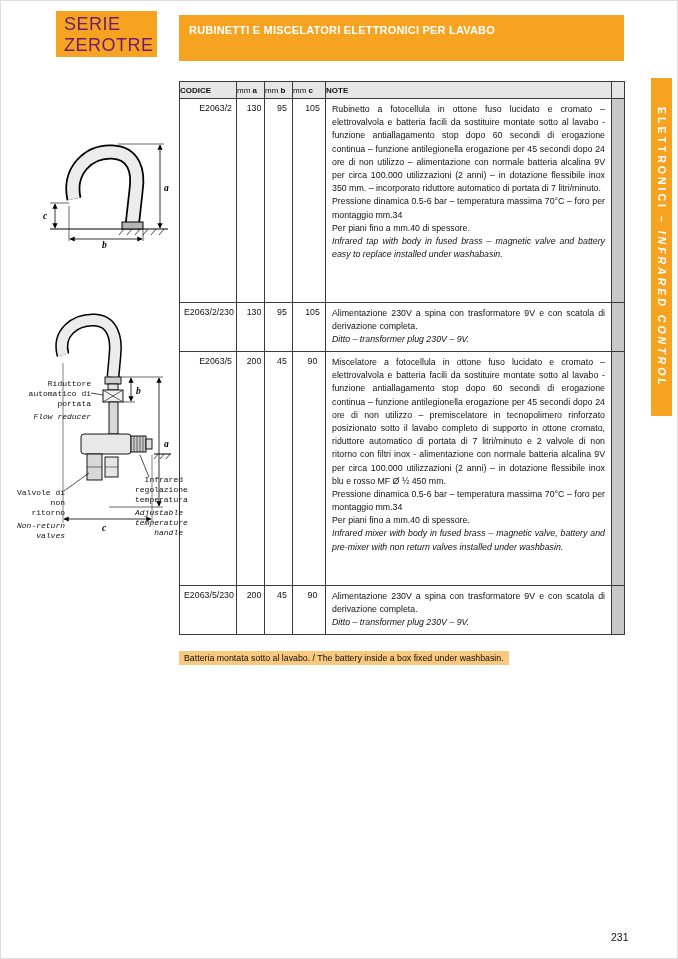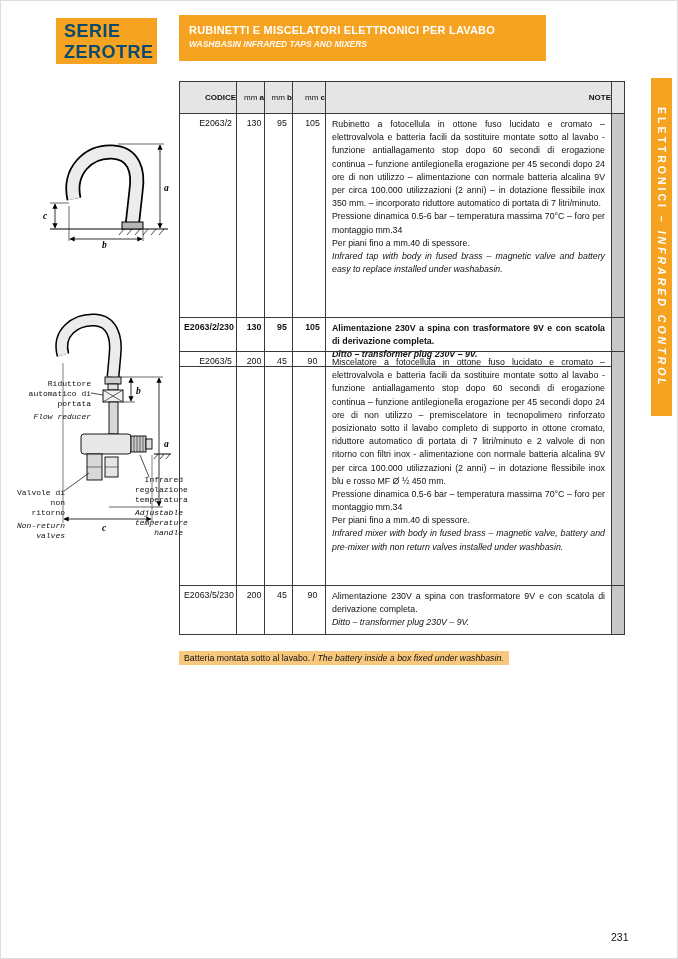--- a/index.html
+++ b/index.html
@@ -3,81 +3,80 @@
 <meta charset="utf-8">
 <style>
   * { margin:0; padding:0; box-sizing:border-box; }
   html,body { background:#ededed; }
   body { font-family:"Liberation Sans", sans-serif; color:#111; }
   .page { position:relative; width:678px; height:959px; background:#fff; margin:0 auto;
           border:1px solid #ddd; overflow:hidden;
           --orange:#F5A320; --highlight:#F8C87E; --grid:#3a3a3a; }
 
   
-  .series-box { position:absolute; left:55px; top:17px; width:101px; height:46px;
-                background:var(--orange); color:#0c4a6e; font-weight:bold; font-size:18px;
+  .series-box { position:absolute; left:55px; top:10px; width:101px; height:46px;
+                background:var(--orange); color:#701a75; font-weight:normal; font-size:18px;
                 line-height:1.15; padding:3px 0 0 8px; letter-spacing:.5px; }
-  .header-bar { position:absolute; left:178px; top:14px; width:367px; height:46px;
+  .header-bar { position:absolute; left:178px; top:14px; width:445px; height:46px;
                 background:var(--orange); color:#fff; padding:9px 10px 0; }
   .header-title { font-weight:bold; font-size:11px; letter-spacing:.2px; }
   .header-subtitle { font-style:italic; font-weight:bold; font-size:8.5px; margin-top:3px; opacity:.95; }
 
   
   .side-tab { position:absolute; left:650px; top:77px; width:21px; height:338px;
               background:var(--orange); display:flex; align-items:center; justify-content:center; }
   .side-tab-inner { writing-mode:vertical-rl; white-space:nowrap; color:#fff; font-weight:bold;
                     font-size:10.5px; letter-spacing:3px; }
   .side-tab-inner .en { font-style:italic; }
 
   
   .tbl { position:absolute; left:178px; border-collapse:collapse; table-layout:fixed;
          width:445px; font-size:8.8px; }
   .tbl-a { top:80px; } .tbl-b { top:350px; }
   .tbl th, .tbl td { border:1px solid var(--grid); vertical-align:top;text-align:right; }
-  .tbl thead th { background:#E5E5E5; height:32px; font-size:8px; font-weight:bold;
-                  text-align:right; vertical-align:middle; }
+  .tbl thead th { background:#E5E5E5; height:17px; font-size:8px; font-weight:bold;
+                  text-align:left; vertical-align:middle; }
   .tbl thead .mmp { font-weight:normal; }
   td.codice { padding:4px 4px; }
   td.num { text-align:center; padding-top:4px;padding-left:7px; }
   td.note { padding:4px 6px 4px 6px; line-height:1.5; text-align:justify; }
   td.note p { margin:0; }
   td.note p.en { font-style:italic; }
   td.gray { background:#C8C8C8; }
-  tr.r1 td { height:204px; } tr.r2 td { height:40px;font-weight:bold; }
+  tr.r1 td { height:204px; } tr.r2 td { height:40px; }
   tr.r3 td { height:234px; } tr.r4 td { height:45px; }
 
   
   .diag1 { position:absolute; left:35px; top:128px; }
   .diag2 { position:absolute; left:8px; top:306px; }
   .dim { font-family:"Liberation Serif", serif; font-style:italic; font-weight:bold; font-size:9.5px; }
   .lbl { position:absolute; font-size:8px; line-height:1.25; text-align:right;font-family:Liberation Mono, monospace; }
   .lbl .en { font-style:italic; display:block; margin-top:3px; }
   .lbl-reducer { left:26px; top:378px; width:64px; }
   .lbl-handle  { left:134px; top:474px; width:48px; }
   .lbl-valves  { left:12px;  top:487px; width:52px; }
 
   
   .battery-note { position:absolute; left:178px; top:650px; background:var(--highlight);
                   font-size:8.8px; padding:2px 5px; white-space:nowrap; }
-  .battery-note .en { font-style:italic; }
+  .battery-note .en { }
   .page-number { position:absolute; left:610px; top:930px; font-size:10.5px; }
 </style>
 </head>
 <body>
 
 <div class="page">
 
   <div class="series-box">
     <div>SERIE</div>
     <div>ZEROTRE</div>
   </div>
 
   <div class="header-bar">
     <div class="header-title">RUBINETTI E MISCELATORI ELETTRONICI PER LAVABO</div>
-    <div class="header-subtitle">WASHBASIN INFRARED TAPS AND MIXERS</div>
   </div>
 
   <div class="side-tab">
     <div class="side-tab-inner"><span>ELETTRONICI – </span><span class="en">INFRARED CONTROL</span></div>
   </div>
 
   <table class="tbl tbl-a">
     <colgroup>
         <col style="width:57px">
         <col style="width:28px">

